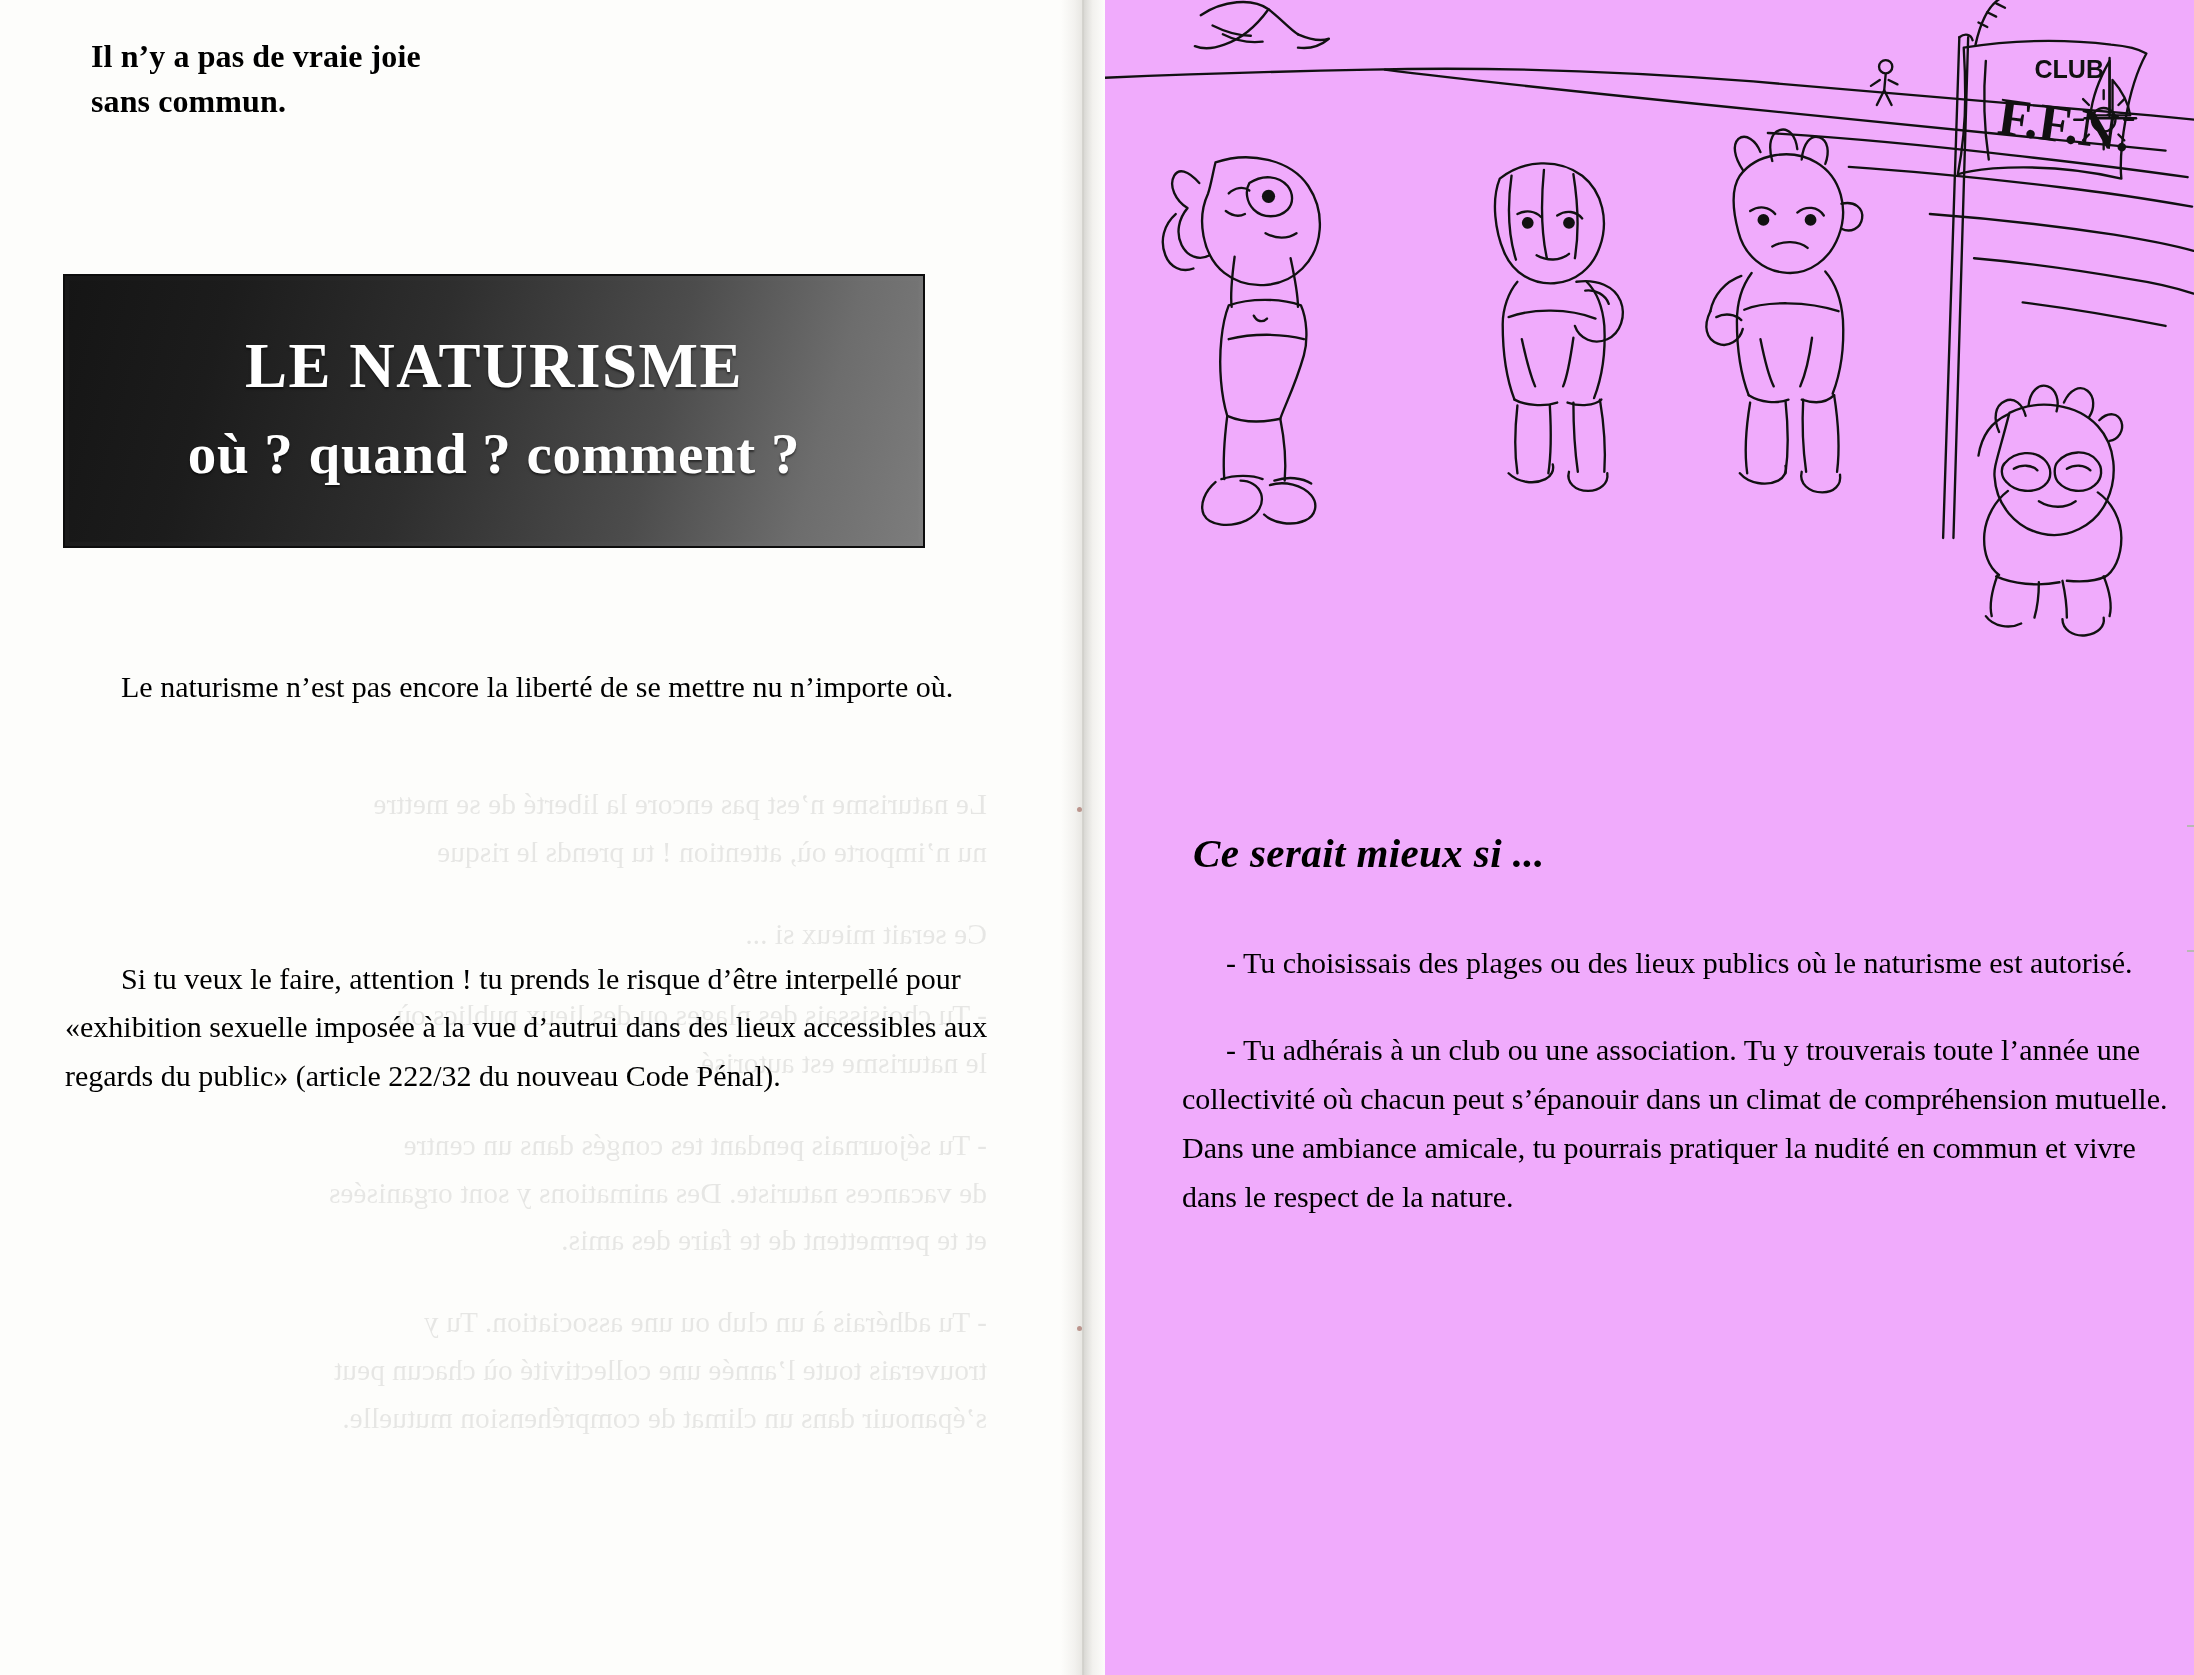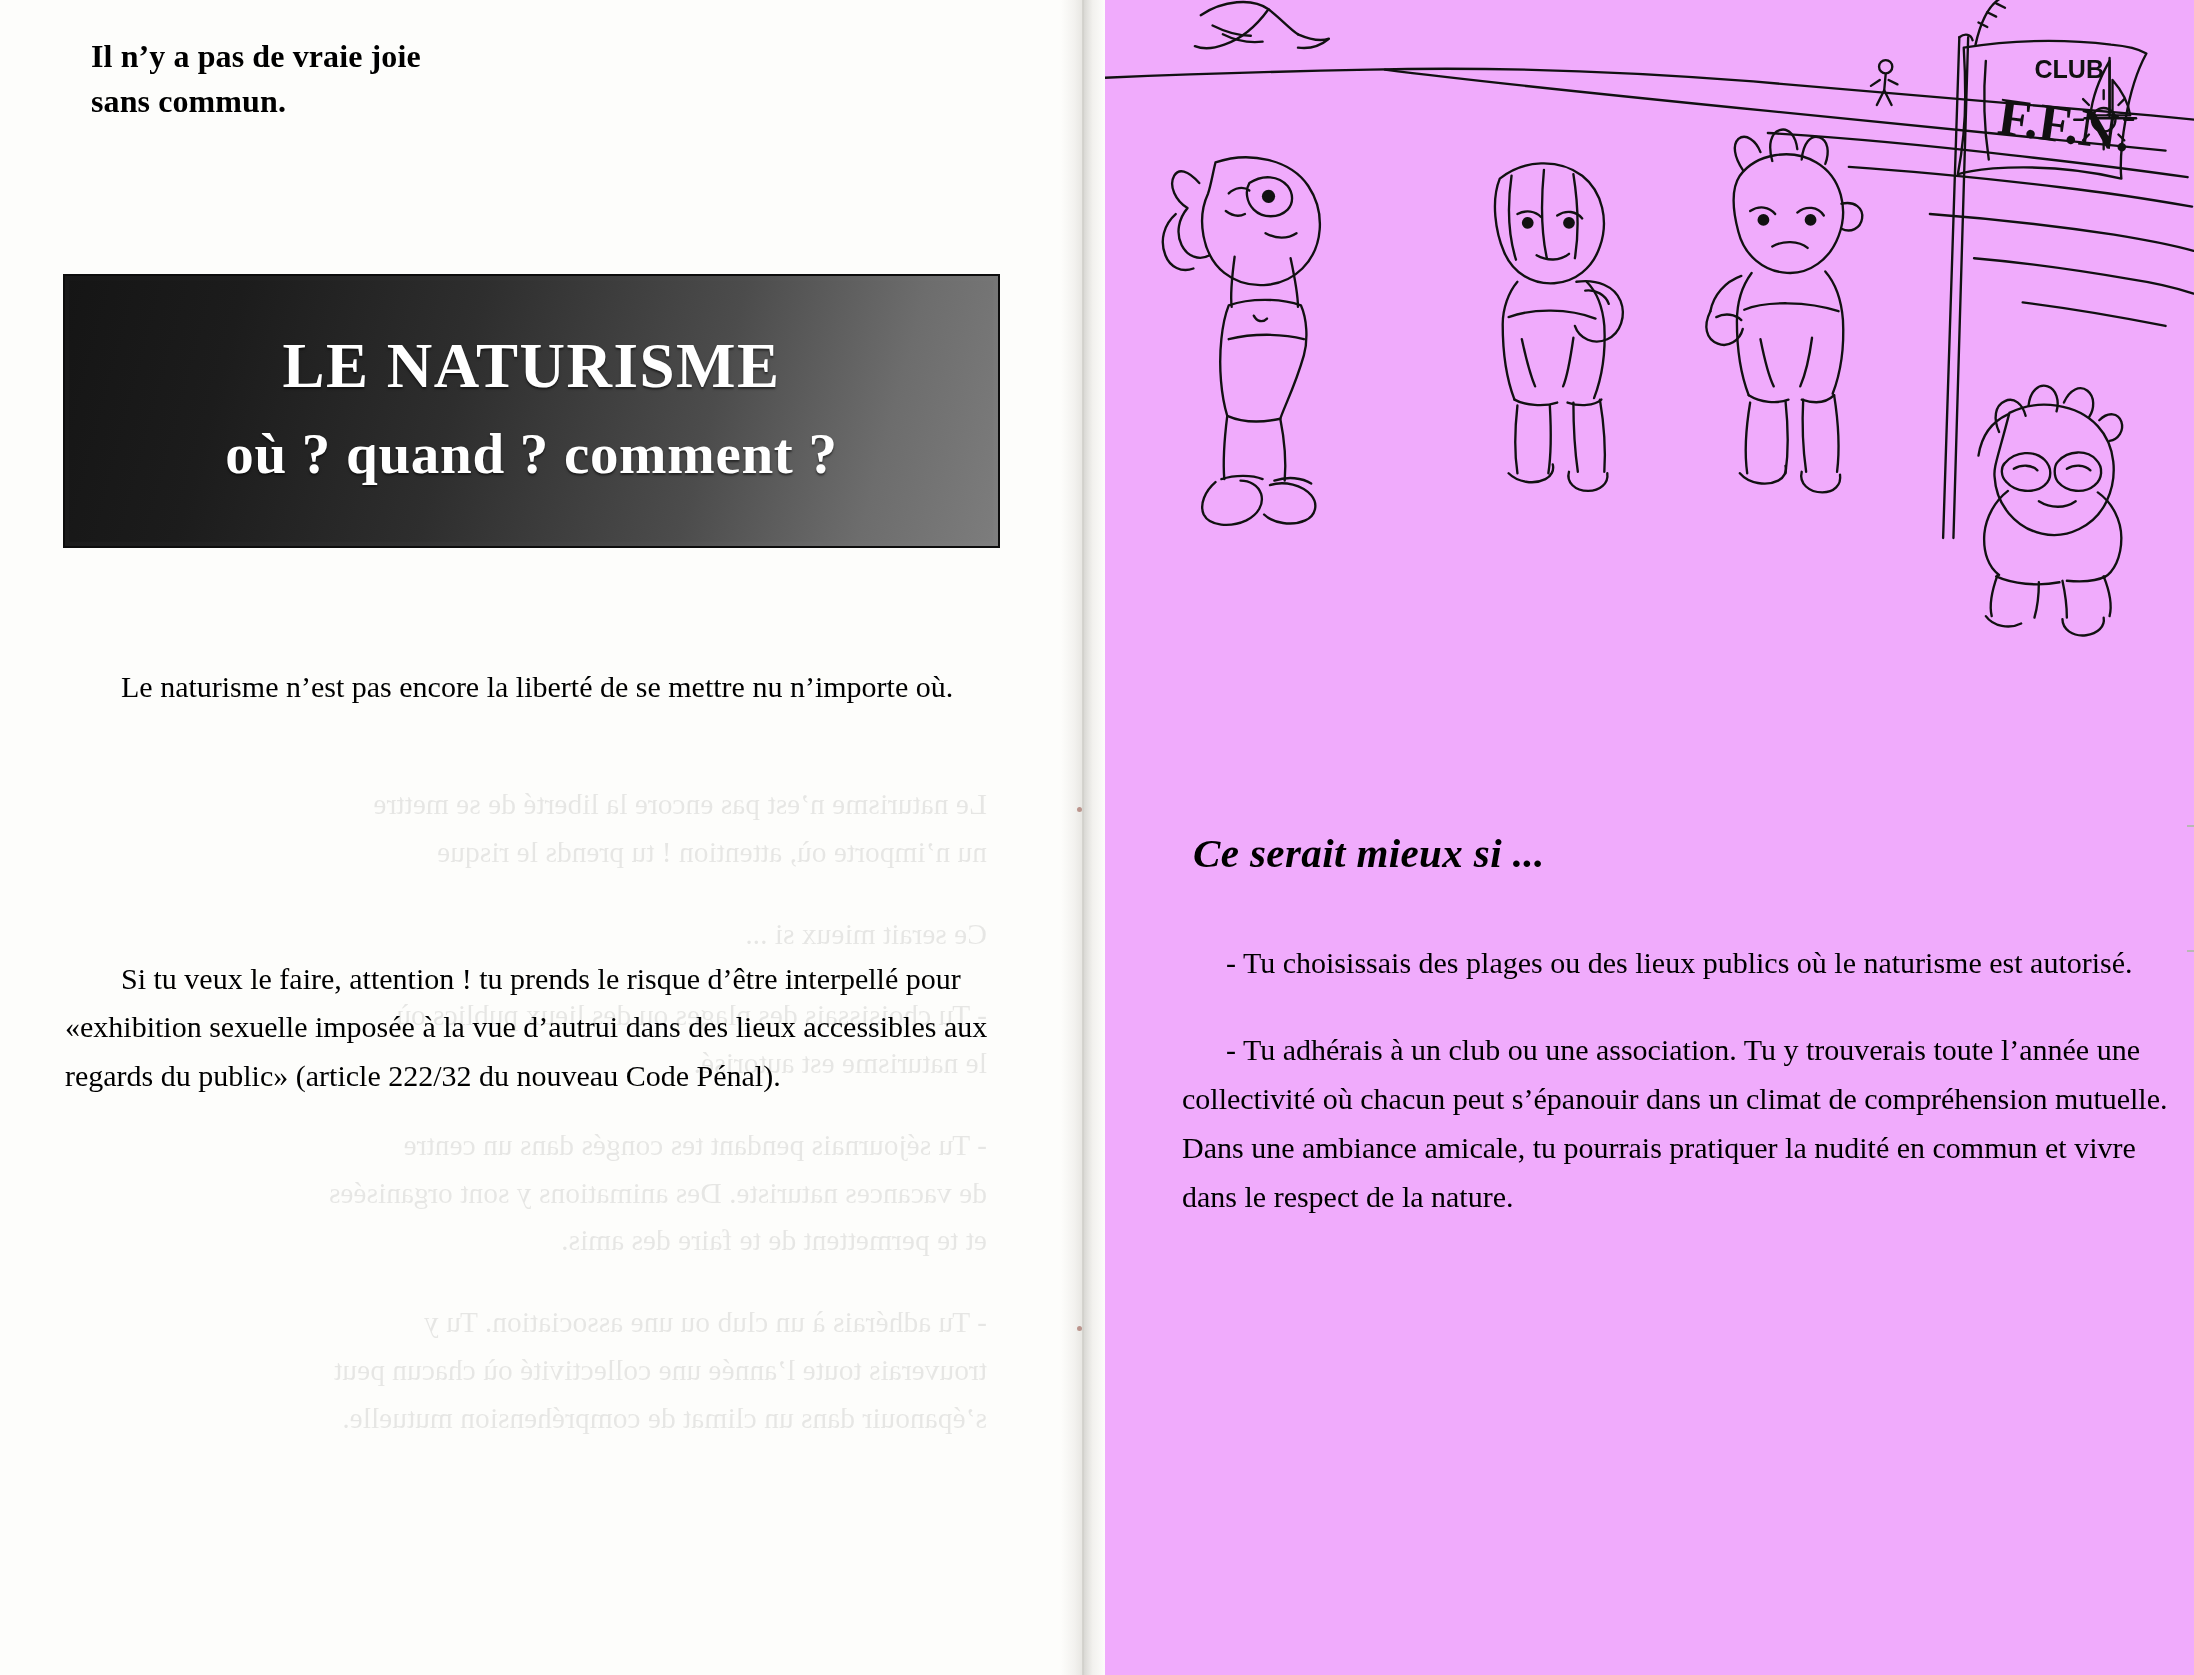--- a/index.html
+++ b/index.html
@@ -78,21 +78,21 @@
     font-size: 32px;
     line-height: 1.42;
     letter-spacing: 0.1px;
     margin-left: 32px;
   }
 
   .title-box {
     position: absolute;
     left: 63px;
     top: 274px;
-    width: 937px;
+    width: 862px;
     height: 274px;
     box-sizing: border-box;
     background: linear-gradient(105deg, #151515 0%, #1c1c1c 18%, #2e2e2e 42%, #4c4c4c 68%, #6d6d6d 86%, #7d7d7d 100%);
     border: 2.2px solid #0d0d0d;
     display: flex;
     flex-direction: column;
     align-items: center;
     justify-content: center;
     color: #ffffff;
     box-shadow: inset 0 0 0 4.4px rgba(255,255,255,0.02);

